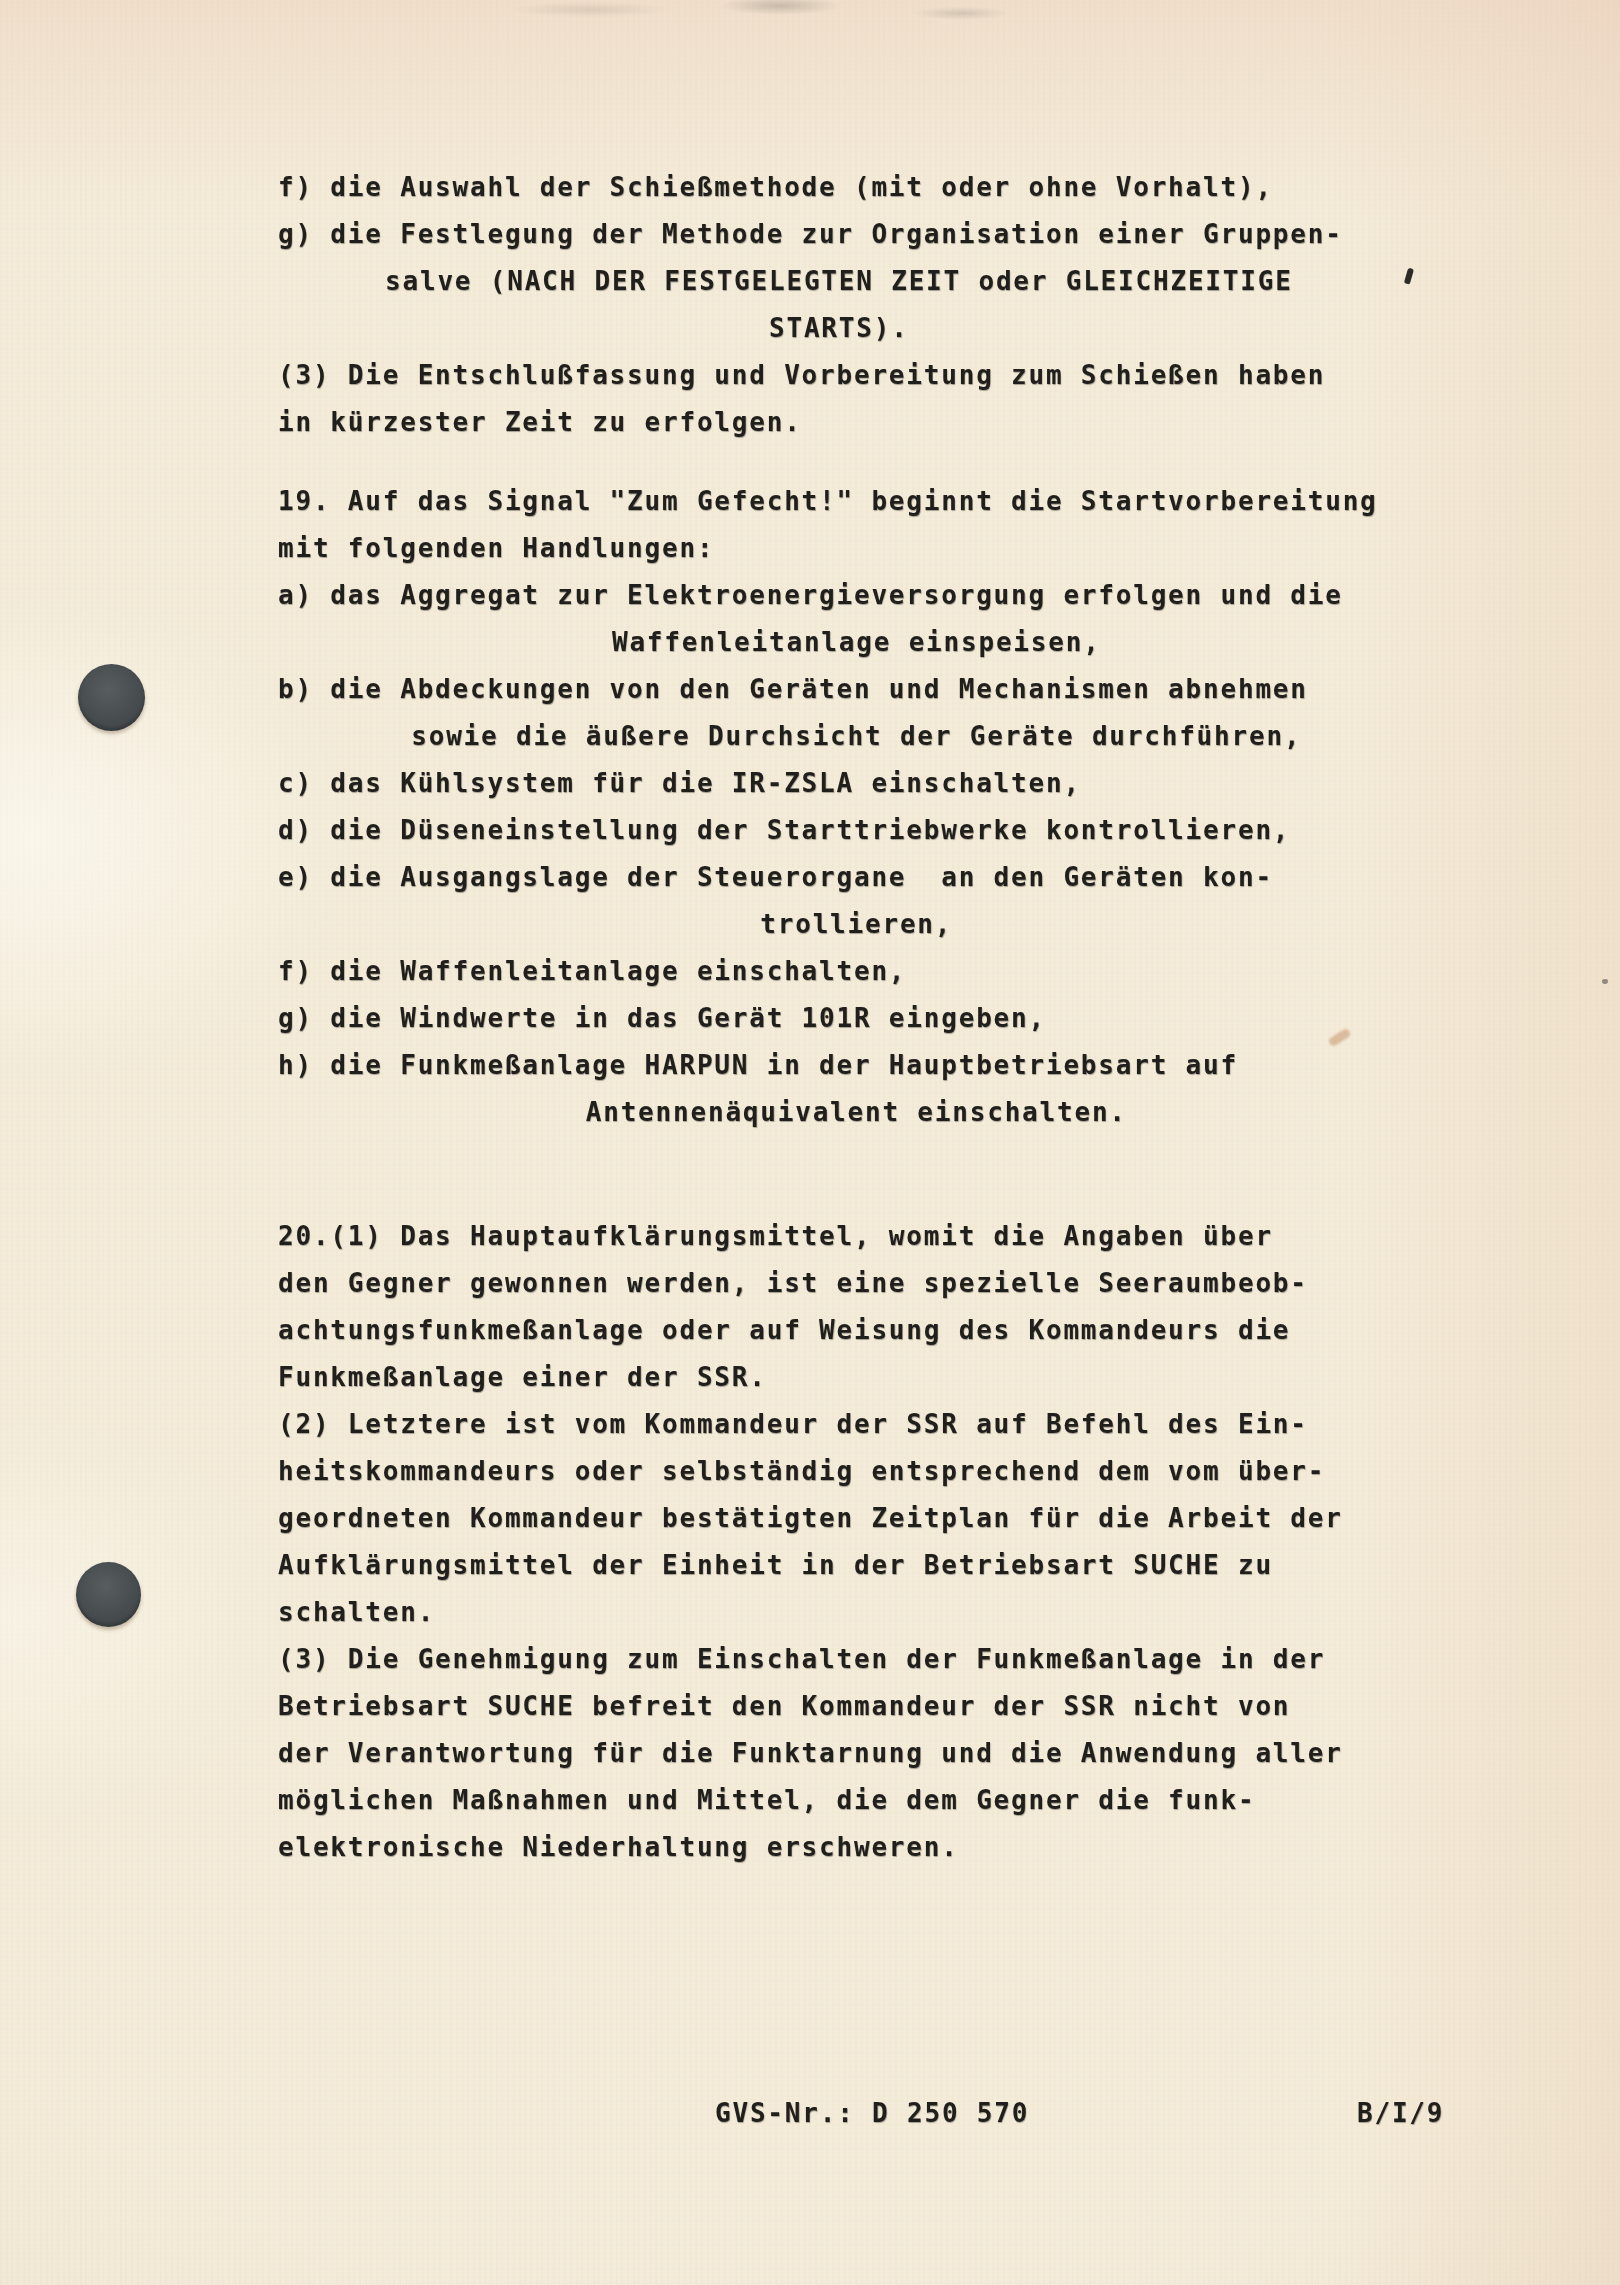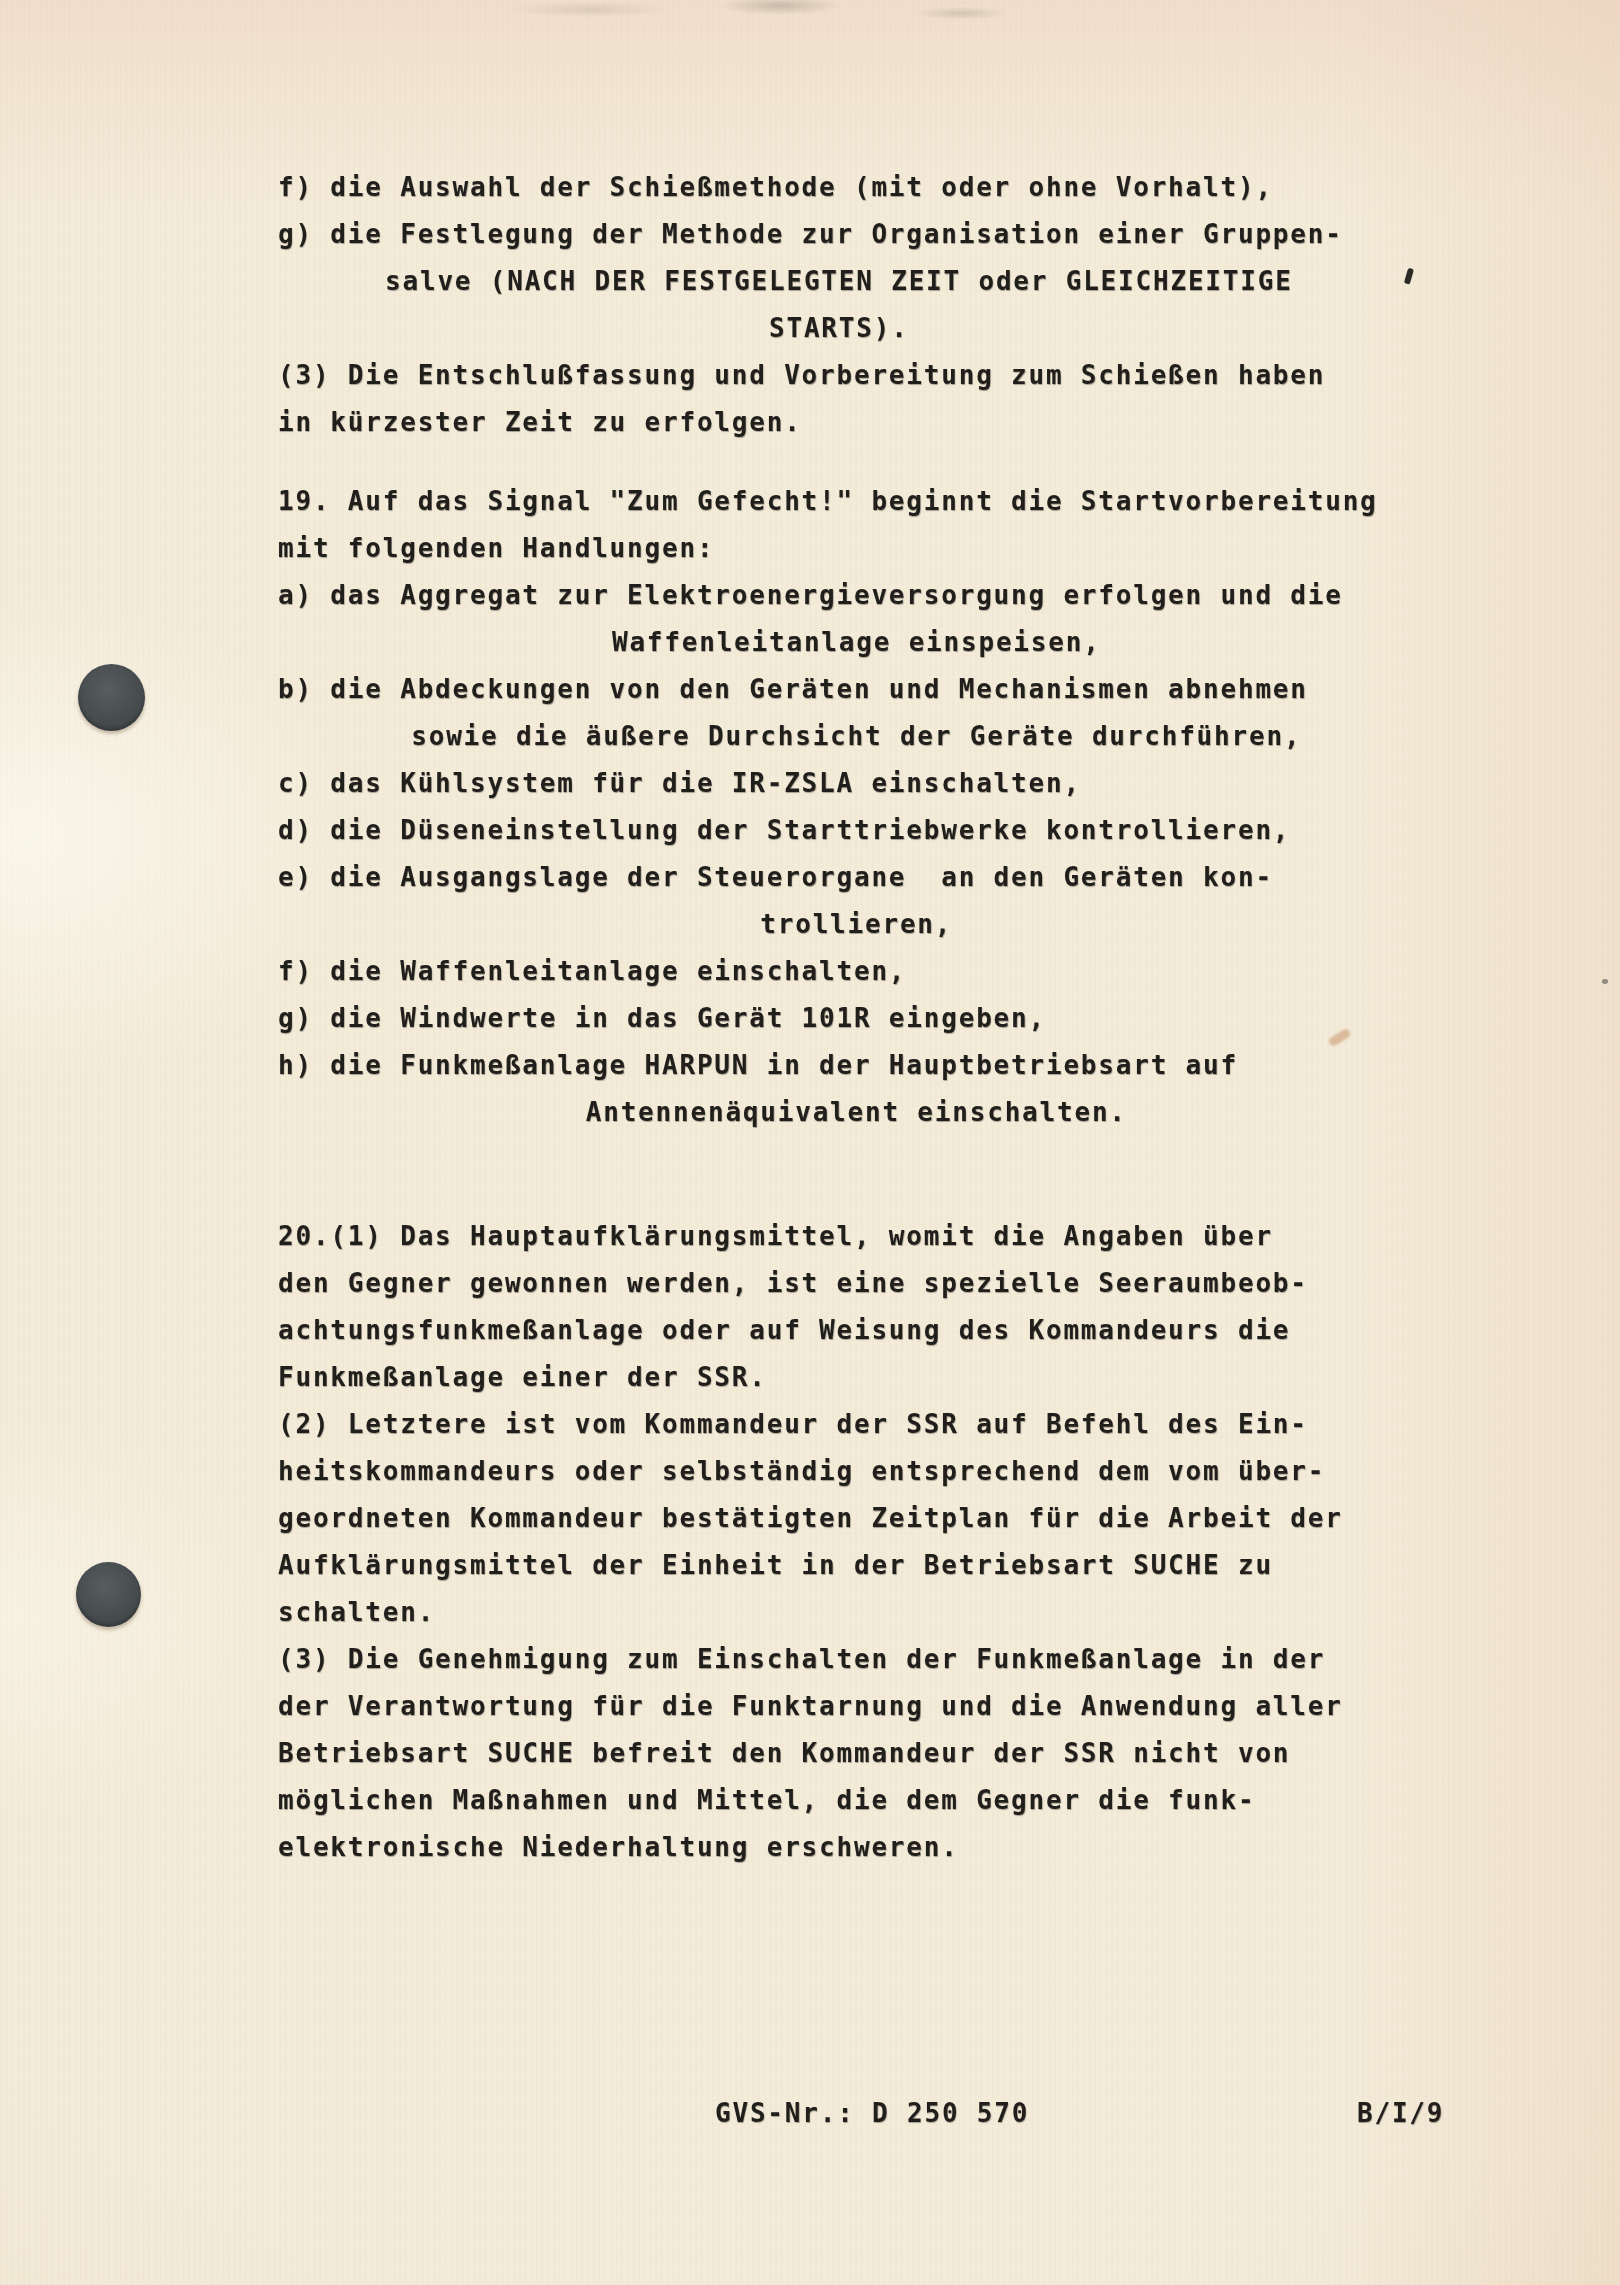--- a/index.html
+++ b/index.html
@@ -117,22 +117,22 @@
       <div class="line indent-0">20.(1) Das Hauptaufklärungsmittel, womit die Angaben über</div>
       <div class="line indent-0">den Gegner gewonnen werden, ist eine spezielle Seeraumbeob-</div>
       <div class="line indent-0">achtungsfunkmeßanlage oder auf Weisung des Kommandeurs die</div>
       <div class="line indent-0">Funkmeßanlage einer der SSR.</div>
       <div class="line indent-0">(2) Letztere ist vom Kommandeur der SSR auf Befehl des Ein-</div>
       <div class="line indent-0">heitskommandeurs oder selbständig entsprechend dem vom über-</div>
       <div class="line indent-0">geordneten Kommandeur bestätigten Zeitplan für die Arbeit der</div>
       <div class="line indent-0">Aufklärungsmittel der Einheit in der Betriebsart SUCHE zu</div>
       <div class="line indent-0">schalten.</div>
       <div class="line indent-0">(3) Die Genehmigung zum Einschalten der Funkmeßanlage in der</div>
+      <div class="line indent-0">Betriebsart SUCHE befreit den Kommandeur der SSR nicht von</div>
       <div class="line indent-0">der Verantwortung für die Funktarnung und die Anwendung aller</div>
-      <div class="line indent-0">Betriebsart SUCHE befreit den Kommandeur der SSR nicht von</div>
       <div class="line indent-0">möglichen Maßnahmen und Mittel, die dem Gegner die funk-</div>
       <div class="line indent-0">elektronische Niederhaltung erschweren.</div>
     </div>
 
   <div class="footer-line">
     <span class="line footer-gvs">GVS-Nr.: D 250 570</span>
     <span class="line footer-ref">B/I/9</span>
   </div>
 
   <div class="mark mark-apostrophe"></div>

